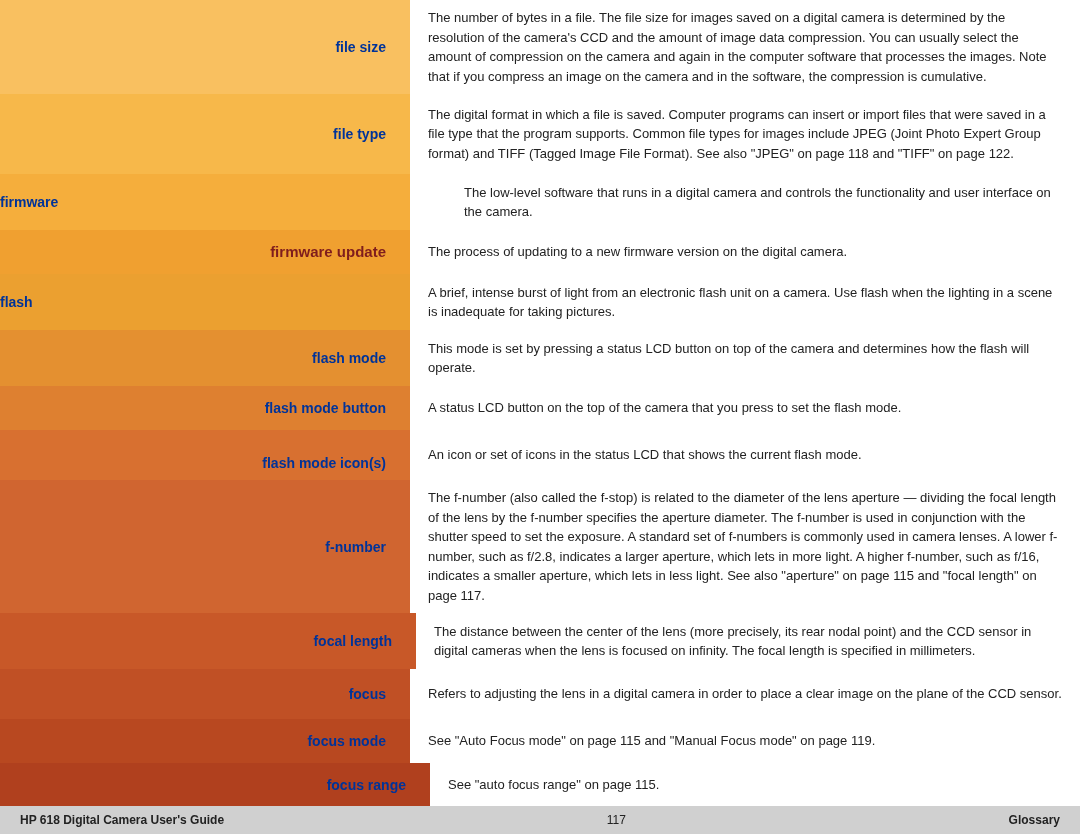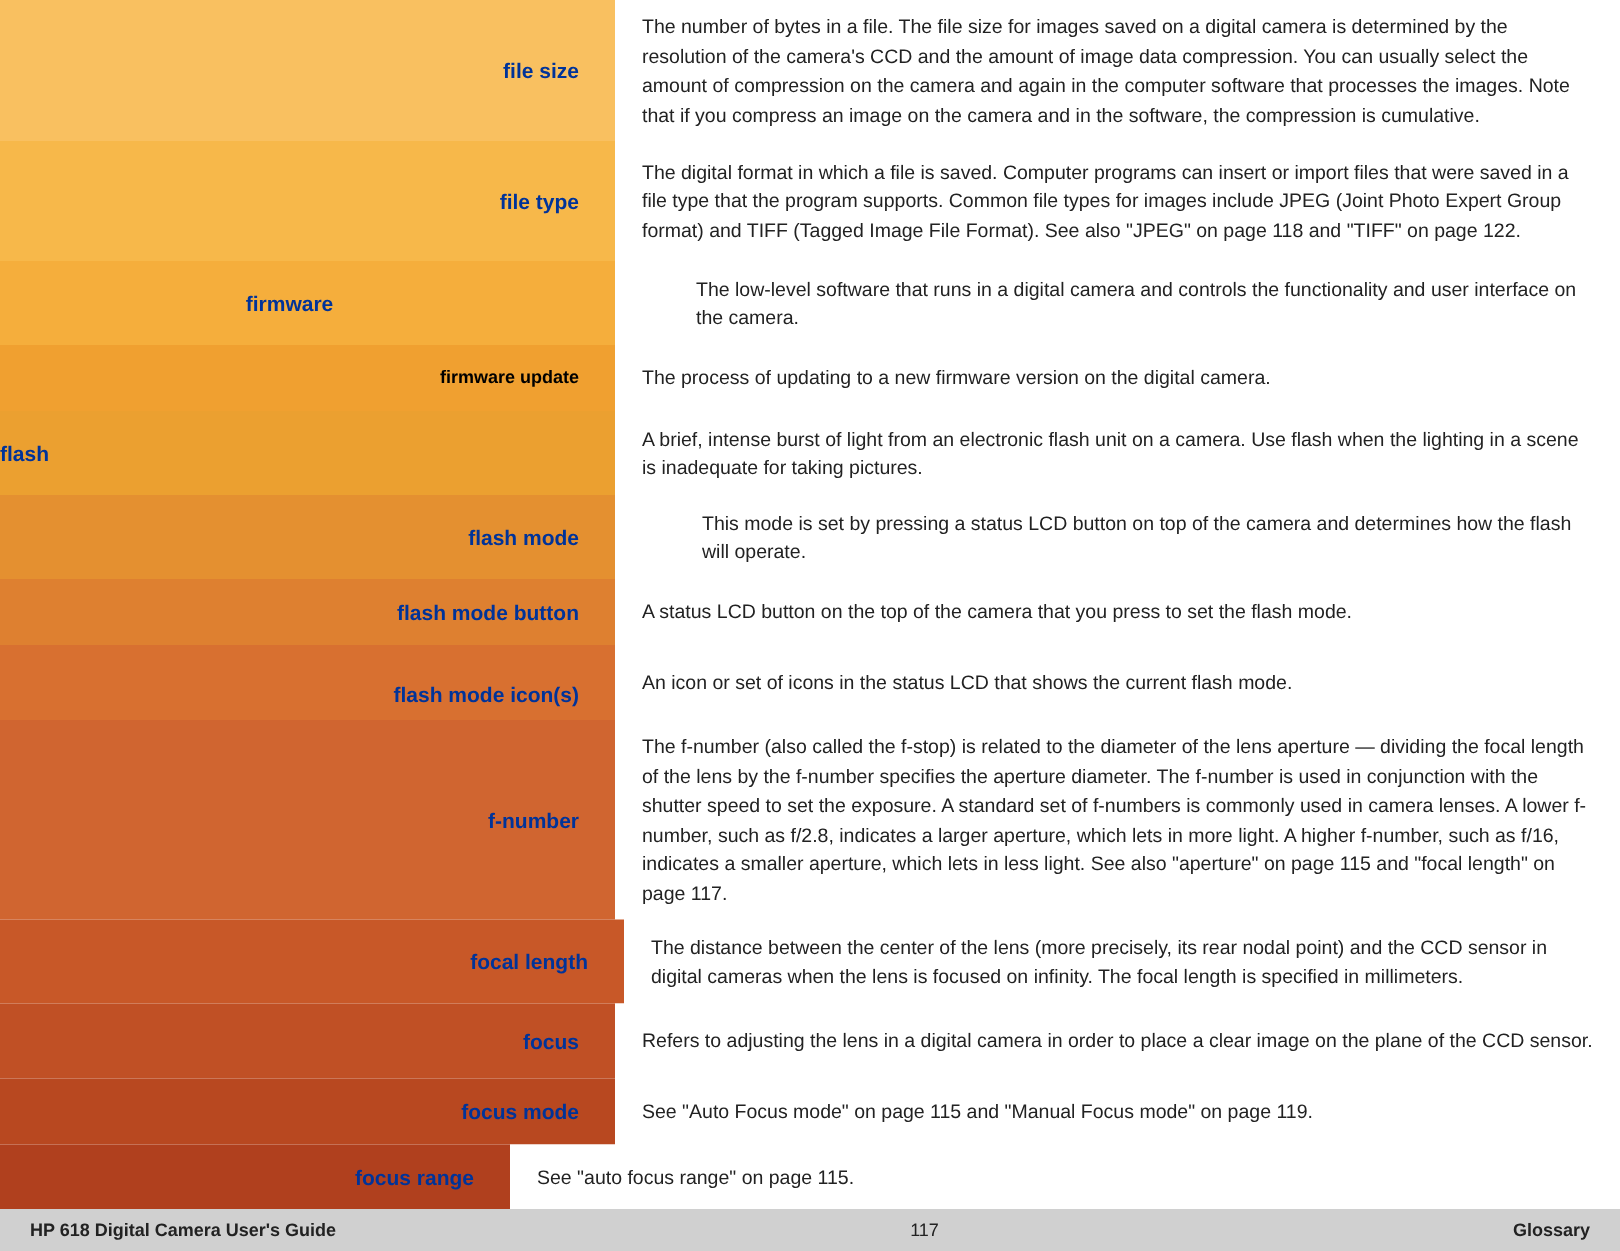--- a/index.html
+++ b/index.html
@@ -71,38 +71,38 @@
           </div>
           <div style="flex: 1 1 0%; padding: 8px 18px; font-size: 13px; color: rgb(34, 34, 34); line-height: 1.5; display: flex; align-items: center; min-height: 90px; font-family: Arial, Helvetica, sans-serif; background: rgb(255, 255, 255);">The number of bytes in a file. The file size for images saved on a digital camera is determined by the resolution of the camera's CCD and the amount of image data compression. You can usually select the amount of compression on the camera and again in the computer software that processes the images. Note that if you compress an image on the camera and in the software, the compression is cumulative.</div>
         </div>
         <div style="display: flex; width: 100%;">
           <div style="width: 410px; flex-shrink: 0; display: flex; align-items: center; justify-content: flex-end; padding-right: 24px; padding-top: 8px; padding-bottom: 8px; min-height: 80px; background-color: rgb(247, 184, 74);">
             <span style="color: rgb(0, 51, 153); font-weight: bold; font-size: 14px; text-align: right; line-height: 1.3; font-family: Arial, Helvetica, sans-serif;">file type</span>
           </div>
           <div style="flex: 1 1 0%; padding: 8px 18px; font-size: 13px; color: rgb(34, 34, 34); line-height: 1.5; display: flex; align-items: center; min-height: 80px; font-family: Arial, Helvetica, sans-serif; background: rgb(255, 255, 255);">The digital format in which a file is saved. Computer programs can insert or import files that were saved in a file type that the program supports. Common file types for images include JPEG (Joint Photo Expert Group format) and TIFF (Tagged Image File Format). See also "JPEG" on page 118 and "TIFF" on page 122.</div>
         </div>
         <div style="display: flex; width: 100%;">
-          <div style="width: 410px; flex-shrink: 0; display: flex; align-items: center; justify-content: center; padding-right: 24px; padding-top: 8px; padding-bottom: 8px; min-height: 56px; background-color: rgb(245, 174, 60);">
+          <div style="width: 410px; flex-shrink: 0; display: flex; align-items: center; justify-content: flex-start; padding-right: 24px; padding-top: 8px; padding-bottom: 8px; min-height: 56px; background-color: rgb(245, 174, 60);">
             <span style="color: rgb(0, 51, 153); font-weight: bold; font-size: 14px; text-align: right; line-height: 1.3; font-family: Arial, Helvetica, sans-serif;">firmware</span>
           </div>
           <div style="flex: 1 1 0%; padding: 8px 18px; font-size: 13px; color: rgb(34, 34, 34); line-height: 1.5; display: flex; align-items: center; min-height: 56px; font-family: Arial, Helvetica, sans-serif; background: rgb(255, 255, 255); margin-left: 36px;">The low-level software that runs in a digital camera and controls the functionality and user interface on the camera.</div>
         </div>
         <div style="display: flex; width: 100%;">
           <div style="width: 410px; flex-shrink: 0; display: flex; align-items: center; justify-content: flex-end; padding-right: 24px; padding-top: 8px; padding-bottom: 8px; min-height: 44px; background-color: rgb(240, 160, 48);">
-            <span style="color: #000000; font-weight: bold; font-size: 12px; text-align: right; line-height: 1.3; font-family: Arial, Helvetica, sans-serif;">firmware update</span>
+            <span style="color: #7f1d1d; font-weight: bold; font-size: 15px; text-align: right; line-height: 1.3; font-family: Arial, Helvetica, sans-serif;">firmware update</span>
           </div>
           <div style="flex: 1 1 0%; padding: 8px 18px; font-size: 13px; color: rgb(34, 34, 34); line-height: 1.5; display: flex; align-items: center; min-height: 44px; font-family: Arial, Helvetica, sans-serif; background: rgb(255, 255, 255);">The process of updating to a new firmware version on the digital camera.</div>
         </div>
         <div style="display: flex; width: 100%;">
           <div style="width: 410px; flex-shrink: 0; display: flex; align-items: center; justify-content: flex-start; padding-right: 24px; padding-top: 8px; padding-bottom: 8px; min-height: 56px; background-color: rgb(235, 160, 48);">
             <span style="color: rgb(0, 51, 153); font-weight: bold; font-size: 14px; text-align: right; line-height: 1.3; font-family: Arial, Helvetica, sans-serif;">flash</span>
           </div>
           <div style="flex: 1 1 0%; padding: 8px 18px; font-size: 13px; color: rgb(34, 34, 34); line-height: 1.5; display: flex; align-items: center; min-height: 56px; font-family: Arial, Helvetica, sans-serif; background: rgb(255, 255, 255);">A brief, intense burst of light from an electronic flash unit on a camera. Use flash when the lighting in a scene is inadequate for taking pictures.</div>
         </div>
-        <div style="display: flex; width: 100%; gap: 40px;">
+        <div style="display: flex; width: 100%;">
           <div style="width: 410px; flex-shrink: 0; display: flex; align-items: center; justify-content: flex-end; padding-right: 24px; padding-top: 8px; padding-bottom: 8px; min-height: 56px; background-color: rgb(228, 144, 48);">
             <span style="color: rgb(0, 51, 153); font-weight: bold; font-size: 14px; text-align: right; line-height: 1.3; font-family: Arial, Helvetica, sans-serif;">flash mode</span>
           </div>
           <div style="flex: 1 1 0%; padding: 8px 18px; font-size: 13px; color: rgb(34, 34, 34); line-height: 1.5; display: flex; align-items: center; min-height: 56px; font-family: Arial, Helvetica, sans-serif; background: rgb(255, 255, 255);">This mode is set by pressing a status LCD button on top of the camera and determines how the flash will operate.</div>
         </div>
         <div style="display: flex; width: 100%;">
           <div style="width: 410px; flex-shrink: 0; display: flex; align-items: center; justify-content: flex-end; padding-right: 24px; padding-top: 8px; padding-bottom: 8px; min-height: 44px; background-color: rgb(222, 128, 48);">
             <span style="color: rgb(0, 51, 153); font-weight: bold; font-size: 14px; text-align: right; line-height: 1.3; font-family: Arial, Helvetica, sans-serif;">flash mode button</span>
           </div>
           <div style="flex: 1 1 0%; padding: 8px 18px; font-size: 13px; color: rgb(34, 34, 34); line-height: 1.5; display: flex; align-items: center; min-height: 44px; font-family: Arial, Helvetica, sans-serif; background: rgb(255, 255, 255);">A status LCD button on the top of the camera that you press to set the flash mode.</div>
@@ -131,21 +131,21 @@
           </div>
           <div style="flex: 1 1 0%; padding: 8px 18px; font-size: 13px; color: rgb(34, 34, 34); line-height: 1.5; display: flex; align-items: center; min-height: 50px; font-family: Arial, Helvetica, sans-serif; background: rgb(255, 255, 255);">Refers to adjusting the lens in a digital camera in order to place a clear image on the plane of the CCD sensor.</div>
         </div>
         <div style="display: flex; width: 100%;">
           <div style="width: 410px; flex-shrink: 0; display: flex; align-items: center; justify-content: flex-end; padding-right: 24px; padding-top: 8px; padding-bottom: 8px; min-height: 44px; background-color: rgb(184, 72, 32);">
             <span style="color: rgb(0, 51, 153); font-weight: bold; font-size: 14px; text-align: right; line-height: 1.3; font-family: Arial, Helvetica, sans-serif;">focus mode</span>
           </div>
           <div style="flex: 1 1 0%; padding: 8px 18px; font-size: 13px; color: rgb(34, 34, 34); line-height: 1.5; display: flex; align-items: center; min-height: 44px; font-family: Arial, Helvetica, sans-serif; background: rgb(255, 255, 255);">See "Auto Focus mode" on page 115 and "Manual Focus mode" on page 119.</div>
         </div>
         <div style="display: flex; width: 100%;">
-          <div style="width: 340px; flex-shrink: 0; display: flex; align-items: center; justify-content: flex-end; padding-right: 24px; padding-top: 8px; padding-bottom: 8px; min-height: 44px; background-color: rgb(176, 64, 30);">
+          <div style="width: 430px; flex-shrink: 0; display: flex; align-items: center; justify-content: flex-end; padding-right: 24px; padding-top: 8px; padding-bottom: 8px; min-height: 44px; background-color: rgb(176, 64, 30);">
             <span style="color: rgb(0, 51, 153); font-weight: bold; font-size: 14px; text-align: right; line-height: 1.3; font-family: Arial, Helvetica, sans-serif;">focus range</span>
           </div>
           <div style="flex: 1 1 0%; padding: 8px 18px; font-size: 13px; color: rgb(34, 34, 34); line-height: 1.5; display: flex; align-items: center; min-height: 44px; font-family: Arial, Helvetica, sans-serif; background: rgb(255, 255, 255);">See "auto focus range" on page 115.</div>
         </div>
         <div style="display: flex; width: 100%;">
           <div style="width: 410px; flex-shrink: 0; display: flex; align-items: center; justify-content: flex-end; padding-right: 24px; padding-top: 8px; padding-bottom: 8px; min-height: 44px; background-color: rgb(168, 56, 28);"></div>
           <div style="flex: 1 1 0%; padding: 8px 18px; font-size: 13px; color: rgb(34, 34, 34); line-height: 1.5; display: flex; align-items: center; min-height: 44px; font-family: Arial, Helvetica, sans-serif; background: rgb(255, 255, 255);">See "4-way controller" on page 115.</div>
         </div>
       </div>
   </div>

